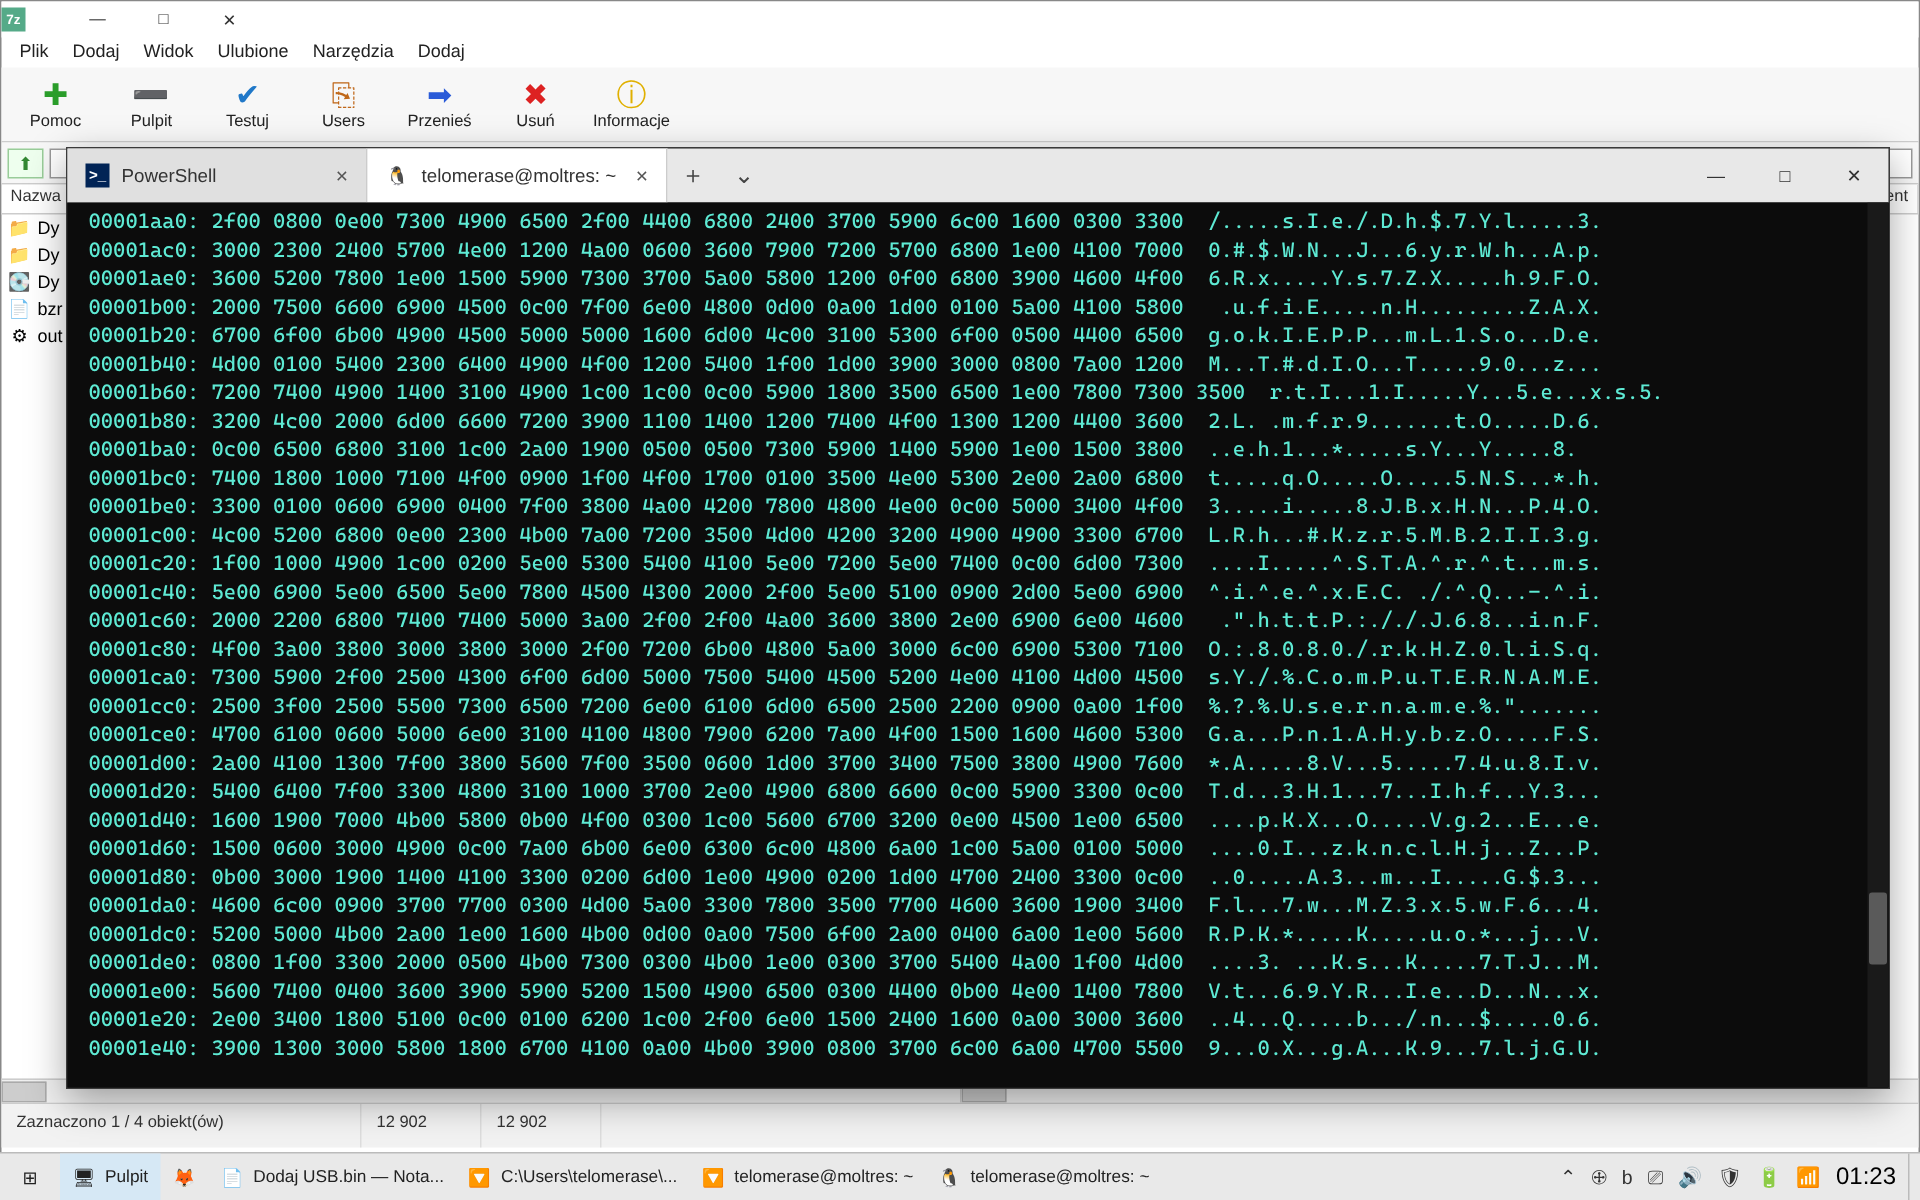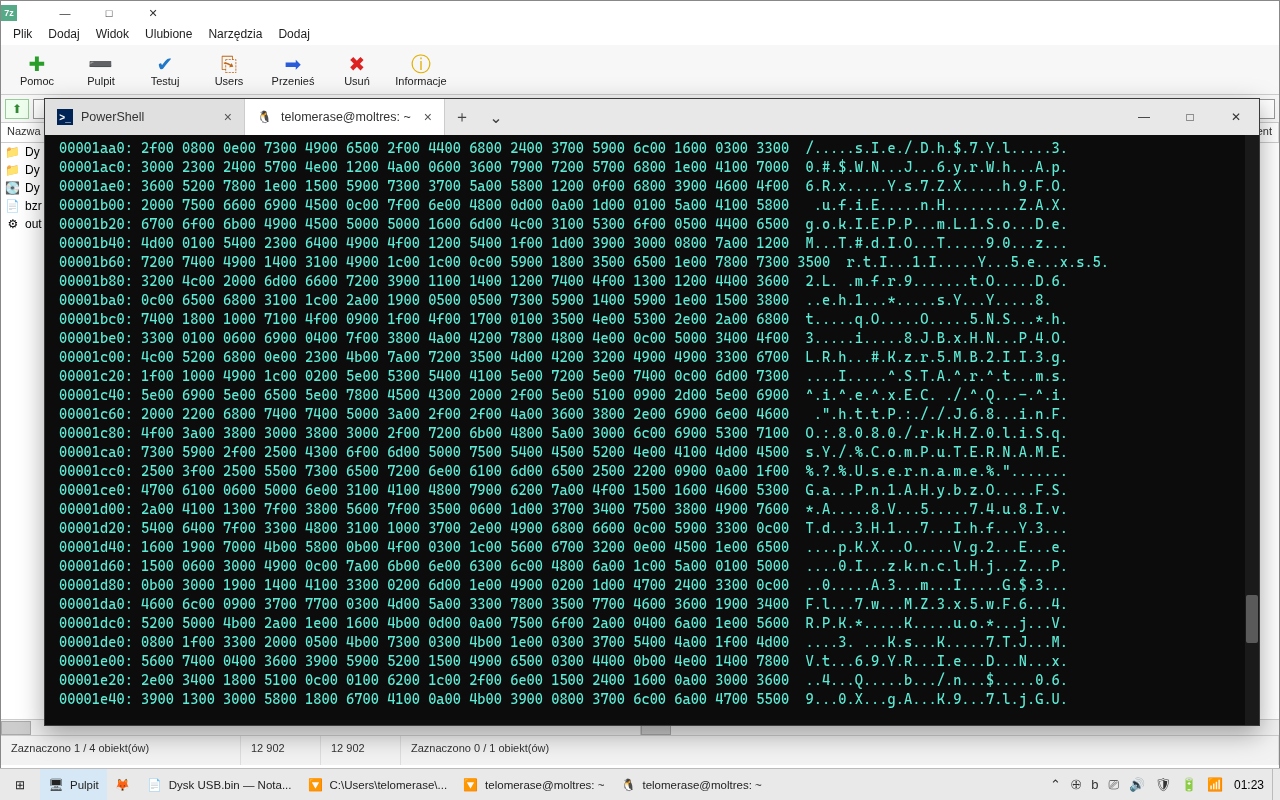--- a/index.html
+++ b/index.html
@@ -74,21 +74,21 @@
 .taskbar {
   position: absolute; left: 0; bottom: 0; width: 1280px; height: 32px;
   background: #e9e9e9; border-top: 1px solid #bbb; display: flex; align-items: center;
 }
 .tb-item { height: 32px; display: flex; align-items: center; padding: 0 8px; font-size: 11.5px; color: #222; gap: 6px;}
 .tb-item.start { width: 40px; justify-content:center; font-size:16px;}
 .tb-item.active { background: #d6e8f5; }
 .tb-spacer { flex: 1; }
 .tb-tray { display:flex; align-items:center; gap: 10px; padding: 0 10px; font-size:12px; color:#333;}
 .tb-tray .tic { font-size:13px;}
-.tb-time { font-size: 12px; padding-right:8px;}
+.tb-time { font-size: 16px; padding-right:8px;}
 .tb-item .ticon { width:16px;height:16px;display:inline-flex;align-items:center;justify-content:center;font-size:12px;}
 </style>
 </head>
 <body>
 
 <div class="sevenzip">
   <div class="sz-titlebar">
     <span class="icon">7z</span>
     <div class="sz-win-controls">
       <div class="sz-win-btn">—</div>
@@ -181,21 +181,20 @@
       <div class="sz-scroll">
           <div class="thumb"></div>
         </div>
     </div>
   </div>
 
   <div class="sz-statusbar">
     <div class="sz-status-cell" style="width:240px">Zaznaczono 1 / 4 obiekt(ów)</div>
     <div class="sz-status-cell">12 902</div>
     <div class="sz-status-cell">12 902</div>
-    <div class="sz-status-cell" style="flex:1">Zaznaczono 0 / 1 obiekt(ów)</div>
   </div>
 </div>
 
 <div class="term-window">
   <div class="term-tabbar">
     <div class="term-tab">
       <span class="ticon ps">&gt;_</span>
       <span>PowerShell</span>
       <span class="close">×</span>
     </div>
@@ -254,21 +253,21 @@
     </div>
     <div class="tb-item active">
       <span class="ticon">🖥</span>
       <span>Pulpit</span>
     </div>
     <div class="tb-item">
       <span class="ticon">🦊</span>
     </div>
     <div class="tb-item">
       <span class="ticon">📄</span>
-      <span>Dysk USB.bin — Nota...</span>
+      <span>Dodaj USB.bin — Nota...</span>
     </div>
     <div class="tb-item">
       <span class="ticon">🔽</span>
       <span>C:\Users\telomerase\...</span>
     </div>
     <div class="tb-item">
       <span class="ticon">🔽</span>
       <span>telomerase@moltres: ~</span>
     </div>
     <div class="tb-item">

